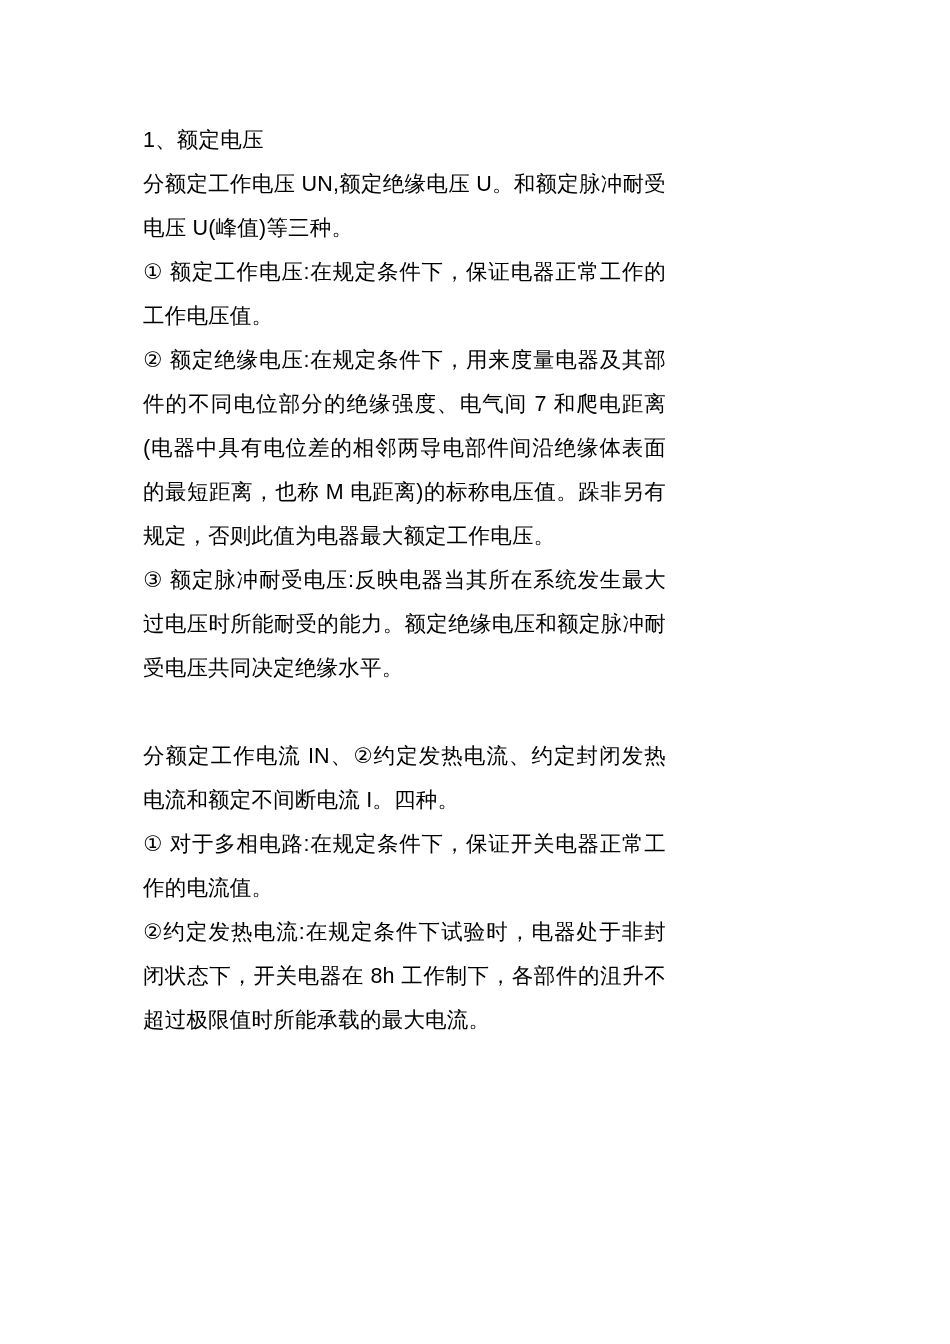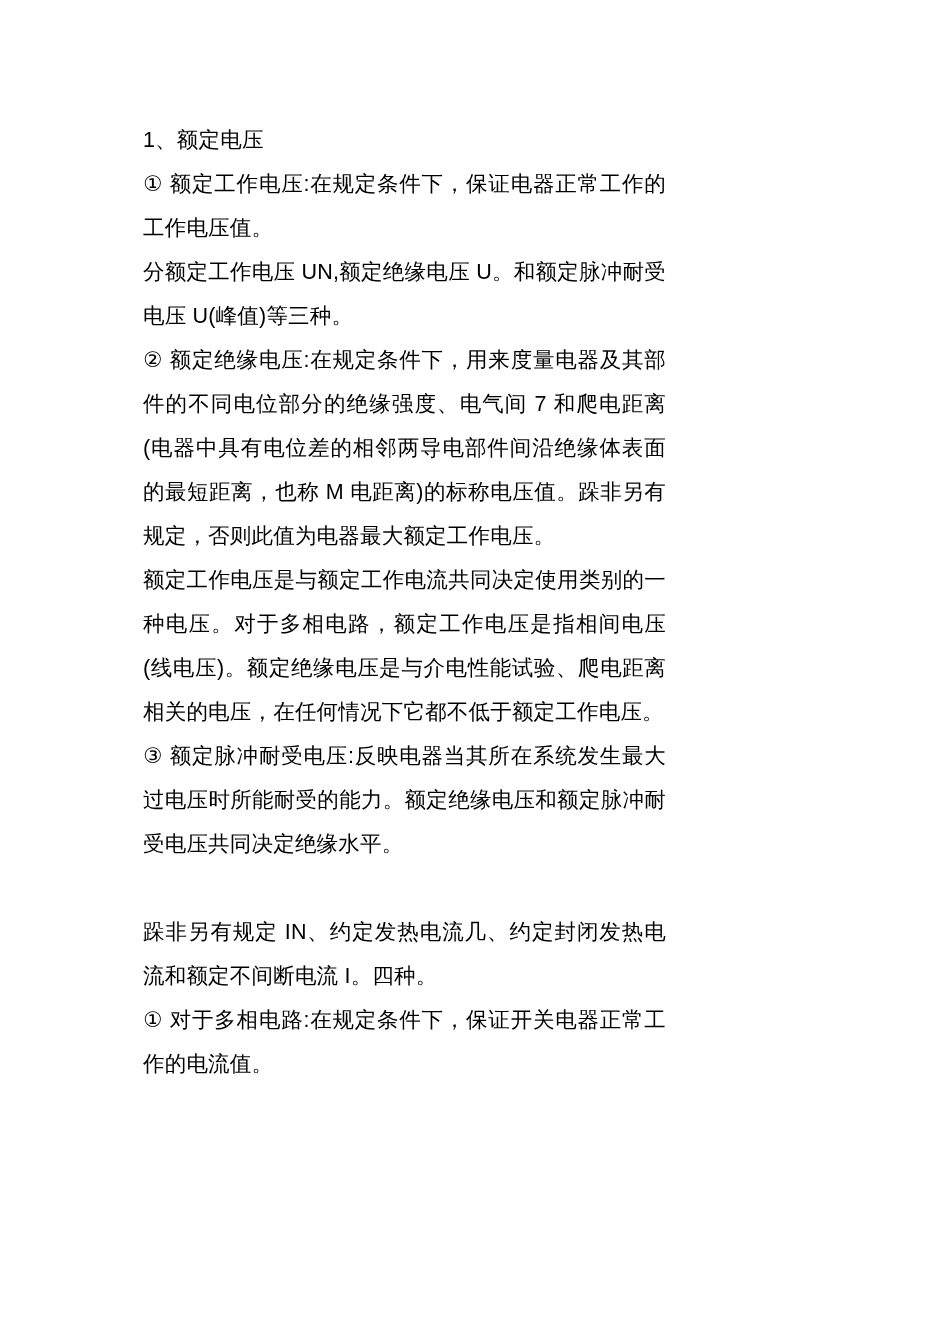--- a/index.html
+++ b/index.html
@@ -43,32 +43,32 @@
   }
 </style>
 </head>
 <body>
 
 <div class="page">
   <div class="doc-body">
 
     <h2 class="heading">1、额定电压</h2>
 
+    <p class="para">分额定工作电压 UN,额定绝缘电压 U。和额定脉冲耐受电压 U(峰值)等三种。</p>
+
     <p class="para">① 额定工作电压:在规定条件下，保证电器正常工作的工作电压值。</p>
-
-    <p class="para">分额定工作电压 UN,额定绝缘电压 U。和额定脉冲耐受电压 U(峰值)等三种。</p>
 
     <p class="para">② 额定绝缘电压:在规定条件下，用来度量电器及其部件的不同电位部分的绝缘强度、电气间 7 和爬电距离(电器中具有电位差的相邻两导电部件间沿绝缘体表面的最短距离，也称 M 电距离)的标称电压值。跺非另有规定，否则此值为电器最大额定工作电压。</p>
 
-    <p class="para">额定工作电压是与额定工作电流共同决定使用类别的一种电压。对于多相电路，额定工作电压是指相间电压(线电压)。额定绝缘电压是与介电性能试验、爬电距离相关的电压，在任何情况下它都不低于额定工作电压。</p>
 
     <p class="para">③ 额定脉冲耐受电压:反映电器当其所在系统发生最大过电压时所能耐受的能力。额定绝缘电压和额定脉冲耐受电压共同决定绝缘水平。</p>
 
     <div class="spacer"></div>
 
 
-    <p class="para">跺非另有规定 IN、约定发热电流几、约定封闭发热电流和额定不间断电流 I。四种。</p>
+    <p class="para">分额定工作电流 IN、②约定发热电流、约定封闭发热电流和额定不间断电流 I。四种。</p>
 
     <p class="para">① 对于多相电路:在规定条件下，保证开关电器正常工作的电流值。</p>
 
+    <p class="para">②约定发热电流:在规定条件下试验时，电器处于非封闭状态下，开关电器在 8h 工作制下，各部件的沮升不超过极限值时所能承载的最大电流。</p>
 
   </div>
 </div>
 
 </body></html>

